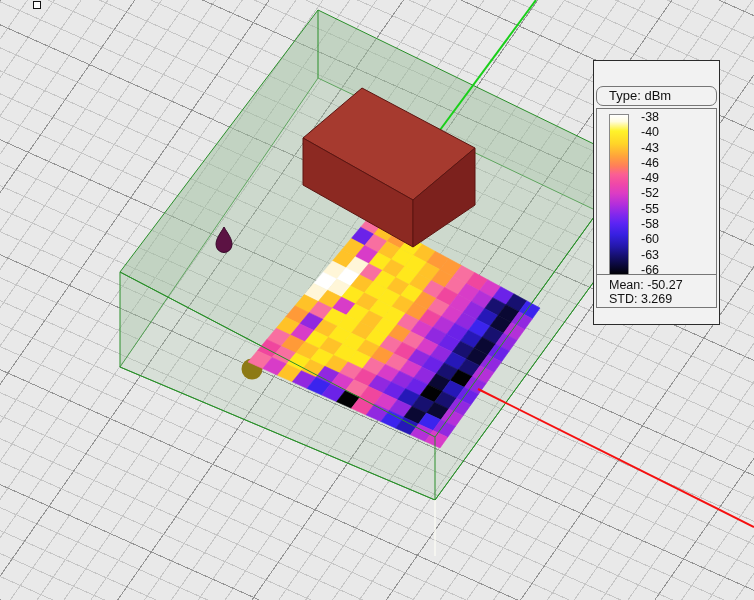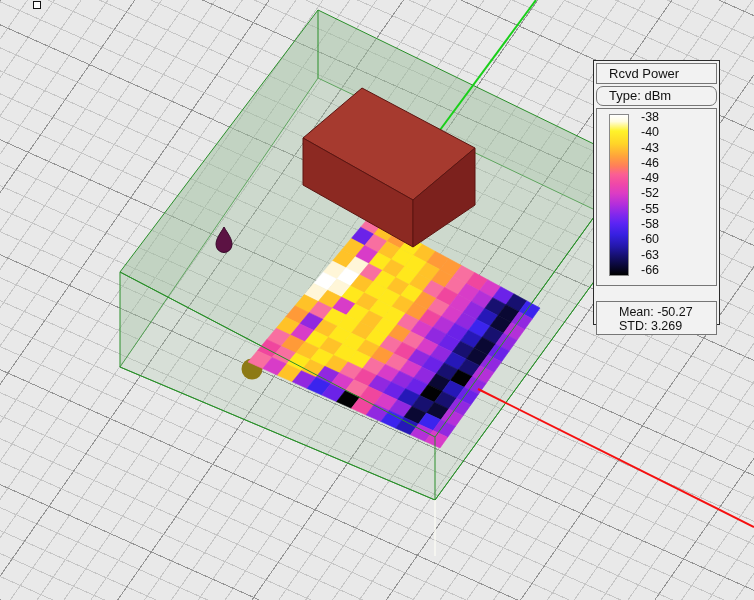--- a/index.html
+++ b/index.html
@@ -28,21 +28,21 @@
     background:#f2f2f2;border:1px solid #2b2b2b;box-sizing:border-box;
     font-size:13px;color:#111;
   }
   .lg-sec{
     position:absolute;left:2px;right:2px;
     border:1px solid #767676;background:#f2f2f2;box-sizing:border-box;
   }
   #lg-title-sec{top:2px;height:21px;line-height:19px;padding-left:12px;}
   #lg-type-sec{top:25px;height:20px;line-height:18px;padding-left:12px;border-radius:7px;}
   #lg-bar-sec{top:47px;height:178px;}
-  #lg-stats-sec{top:240px;height:34px;padding:3px 0 0 22px;}
+  #lg-stats-sec{top:213px;height:34px;padding:3px 0 0 12px;}
   #lg-colorbar{
     position:absolute;left:12px;top:5px;width:18px;height:160px;
     border:1px solid #888;
   }
   #lg-scale{
     position:absolute;left:44px;top:1px;height:168px;width:60px;
     display:flex;flex-direction:column;justify-content:space-between;
   }
   .lg-tick{height:15px;line-height:15px;font-size:12.5px;}
   .lg-stat{height:14px;line-height:14px;font-size:12.5px;}
@@ -242,23 +242,20 @@
     <line x1="366" y1="217" x2="374" y2="206" stroke="#19cf19" stroke-width="2"></line>
     <line x1="440" y1="130" x2="536" y2="0" stroke="#19cf19" stroke-width="2"></line>
     <polygon points="303,138 362,88 475,148 413,200" fill="#a63a2f" stroke="#5c1511" stroke-width="1"></polygon>
     <polygon points="303,138 413,200 413,247 303,185" fill="#8c2922" stroke="#5c1511" stroke-width="1"></polygon>
     <polygon points="413,200 475,148 475,205 413,247" fill="#7c211d" stroke="#5c1511" stroke-width="1"></polygon>
     <line x1="478" y1="389" x2="754" y2="527" stroke="#f50f0f" stroke-width="2"></line>
     <path d="M224 227 C220 234 216 238.5 216 244.5 A8 8 0 1 0 232 244.5 C232 238.5 228 234 224 227 Z" fill="#5c1243" stroke="#38092a" stroke-width="1"></path>
   </svg>
 
 <div id="legend">
-  <div class="lg-sec" id="lg-title-sec">
-    <span>Rcvd Power</span>
-  </div>
   <div class="lg-sec" id="lg-type-sec">
     <span>Type: dBm</span>
   </div>
   <div class="lg-sec" id="lg-bar-sec">
     <div id="lg-colorbar" style="background: linear-gradient(rgb(255, 255, 255) 0%, rgb(255, 252, 224) 4%, rgb(255, 243, 42) 10%, rgb(255, 212, 40) 18%, rgb(255, 162, 60) 26%, rgb(255, 126, 90) 32%, rgb(251, 95, 147) 37%, rgb(240, 72, 168) 43%, rgb(220, 60, 196) 49%, rgb(178, 46, 220) 56%, rgb(132, 40, 236) 62%, rgb(90, 36, 244) 68%, rgb(54, 32, 224) 75%, rgb(36, 24, 172) 82%, rgb(22, 16, 112) 88%, rgb(10, 8, 56) 94%, rgb(0, 0, 0) 100%);"></div>
     <div id="lg-scale">
         <div class="lg-tick">-38</div>
         <div class="lg-tick">-40</div>
         <div class="lg-tick">-43</div>
         <div class="lg-tick">-46</div>

